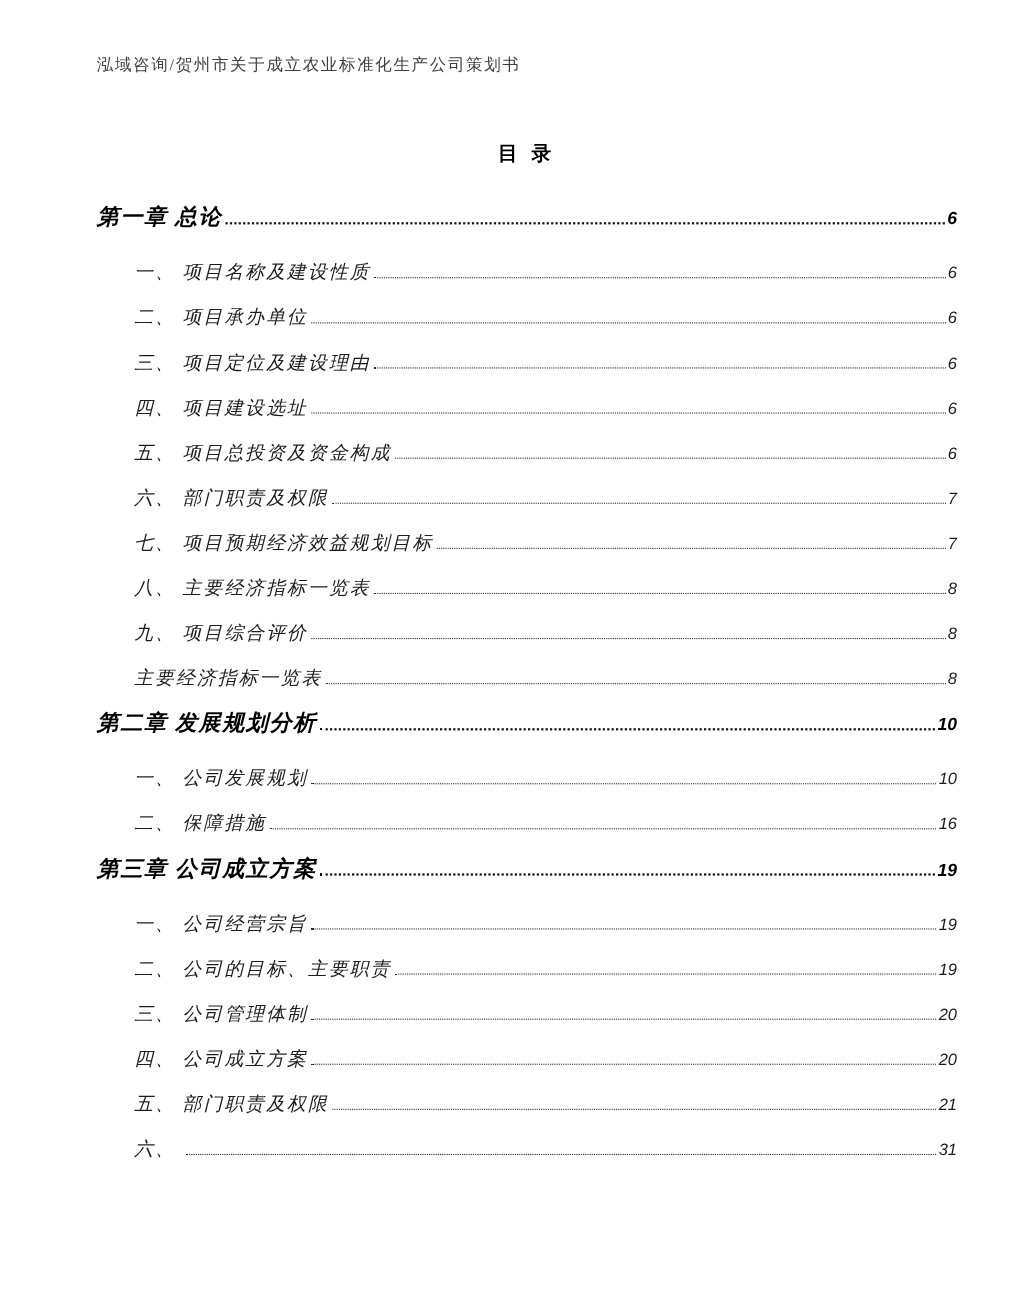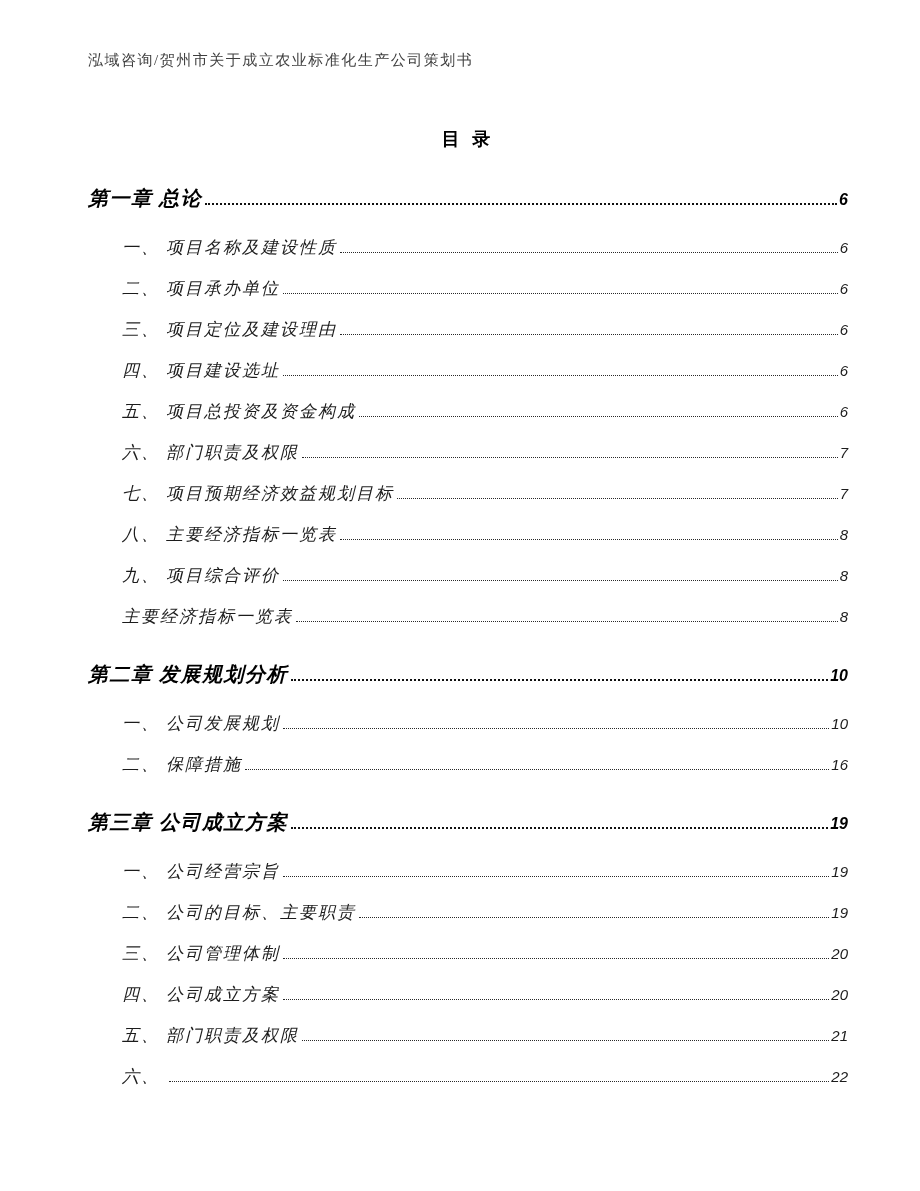--- a/index.html
+++ b/index.html
@@ -11,21 +11,21 @@
     width: 920px;
     height: 1191px;
     font-family: "Liberation Serif", "DejaVu Serif", serif;
     color: #1c1c1c;
     overflow: hidden;
   }
   .page {
     box-sizing: border-box;
     width: 920px;
     height: 1191px;
-    padding: 50px 72px 0 88px;
+    padding: 50px 50px 0 88px;
   }
   .doc-header {
     font-size: 15px;
     line-height: 20px;
     color: #3f3f3f;
     letter-spacing: 1.5px;
     white-space: nowrap;
   }
   .doc-title {
     margin-top: 52px;
@@ -45,21 +45,21 @@
     align-items: baseline;
   }
   .leader {
     flex: 1 1 auto;
     min-width: 12px;
     height: 0;
     margin: 0 2px 0 3px;
   }
   
   .chapter {
-    margin-top: 22px;
+    margin-top: 6px;
     margin-bottom: 14px;
     font-weight: bold;
     color: #000000;
   }
   .chapter:first-child { margin-top: 0; }
   .c-label {
     font-size: 20px;
     line-height: 30px;
     letter-spacing: 1.5px;
     white-space: nowrap;
@@ -235,16 +235,16 @@
   <div class="row item">
     <span class="i-num">五、</span>
     <span class="i-label">部门职责及权限</span>
     <span class="leader i-leader"></span>
     <span class="i-page">21</span>
   </div>
 
   <div class="row item">
     <span class="i-num">六、</span>
     <span class="leader i-leader"></span>
-    <span class="i-page">22</span>
+    <span class="i-page">31</span>
   </div>
 </div>
 </div>
 
 </body></html>

